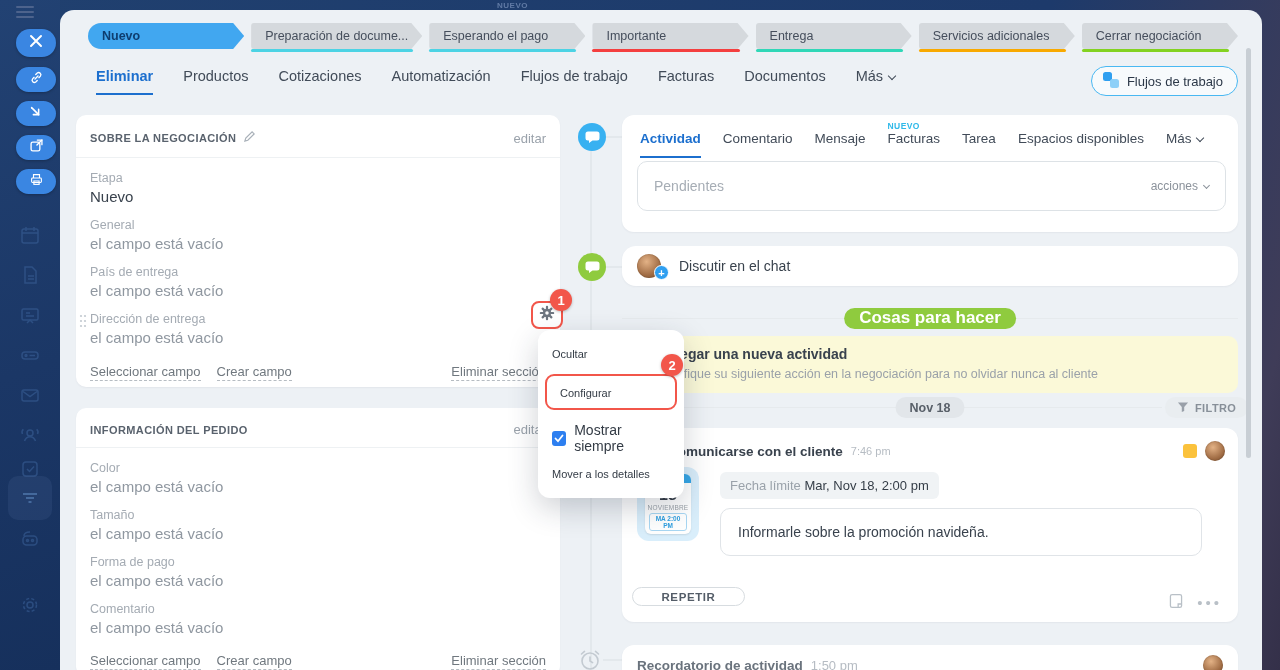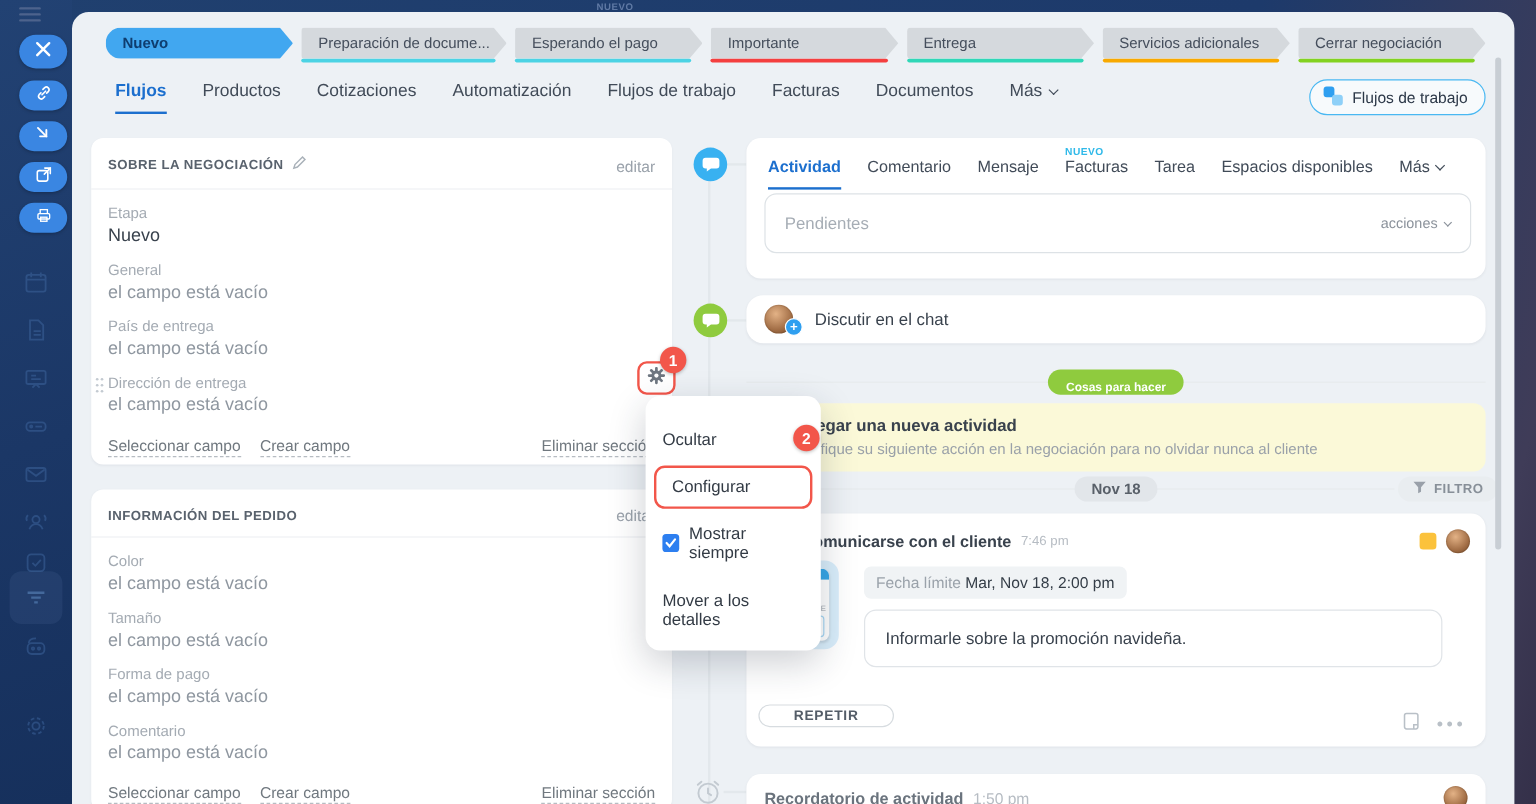--- a/index.html
+++ b/index.html
@@ -62,21 +62,21 @@
   .links-row{position:absolute;bottom:6px;left:0;right:0;display:flex;gap:16px;
     padding:0 14px;font-size:13px;color:#70787f;}
   .linkd{border-bottom:1px dashed #b6bcc2;padding-bottom:1px;cursor:pointer;white-space:nowrap;}
   .lspacer{flex:1;}
 
   
   .gear-box{position:absolute;left:471px;top:291px;width:32px;height:28px;border:2.5px solid #f2564a;
     border-radius:8px;background:#fff;display:flex;align-items:center;justify-content:center;z-index:40;}
   .menu{position:absolute;left:478px;top:320px;width:146px;background:#fff;border-radius:12px;
     box-shadow:0 10px 30px rgba(30,40,60,.22);padding:13px 0 13px;z-index:50;}
-  .menu-item{font-size:14px;color:#333b45;padding:5px 14px;cursor:pointer;margin-top:10px;}
+  .menu-item{font-size:11px;color:#333b45;padding:5px 14px;cursor:pointer;}
   .cfg-box{margin:9px 7px 2px;border:2.5px solid #f2564a;border-radius:9px;padding:7px 7px;}
   .menu-check{display:flex;align-items:center;gap:8px;padding:10px 14px 2px;cursor:pointer;}
   .cbox{width:15px;height:15px;border-radius:3px;display:flex;align-items:center;justify-content:center;}
   .menu-item.move{padding-top:12px;}
   .num-badge{position:absolute;width:22px;height:22px;border-radius:50%;color:#fff;font-weight:bold;
     font-size:13px;display:flex;align-items:center;justify-content:center;z-index:60;
     box-shadow:0 1px 3px rgba(0,0,0,.25);}
 
   
   .vline{position:absolute;left:530px;top:140px;width:2px;height:520px;background:#e3e8ec;}
@@ -96,21 +96,21 @@
   .actions{color:#8b929b;font-size:12px;}
 
   .chat-card{top:236px;height:40px;border-radius:14px;display:flex;align-items:center;padding:0 15px;}
   .avatar{border-radius:50%;background:radial-gradient(circle at 40% 32%,#e3b286 0%,#a06c44 62%,#6d4526 100%);
     box-shadow:inset 0 0 0 1px rgba(0,0,0,.08);}
   .plus-badge{width:15px;height:15px;border-radius:50%;background:#2f9ff0;color:#fff;font-size:11px;
     line-height:14px;text-align:center;margin:12px 0 0 -7px;border:1.5px solid #fff;font-weight:bold;}
 
   .todo-line{position:absolute;left:562px;top:308px;width:616px;height:1px;background:#e6eaed;}
   .todo-pill{position:absolute;left:870px;top:298px;transform:translateX(-50%);height:21px;padding:0 15px;
-    border-radius:12px;color:#fff;font-weight:bold;font-size:10px;display:flex;align-items:flex-end;}
+    border-radius:12px;color:#fff;font-weight:bold;font-size:17px;display:flex;align-items:flex-start;}
   .note-card{position:absolute;left:562px;top:326px;width:616px;height:57px;border-radius:10px;
     padding:10px 16px 0 34px;}
   .note-title{font-size:14px;font-weight:bold;color:#39424d;white-space:nowrap;}
   .note-sub{font-size:12.5px;color:#9aa1a9;margin-top:5px;white-space:nowrap;}
 
   .date-line{position:absolute;left:562px;top:397px;width:540px;height:1px;background:#e6eaed;}
   .date-pill{position:absolute;left:870px;top:387px;transform:translateX(-50%);height:21px;padding:0 14px;
     background:#e2e6ea;border-radius:12px;color:#596069;font-size:12.5px;font-weight:bold;
     display:flex;align-items:center;}
   .filter-btn{position:absolute;left:1105px;top:387px;height:21px;padding:0 12px;background:#e9edf0;
@@ -312,21 +312,21 @@
     </div>
     <div class="stage">
       <div class="stage-fill">
           <span>Cerrar negociación</span>
         </div>
       <div class="stage-bar" style="background: rgb(131, 210, 33);"></div>
     </div>
   </div>
 
   <div class="navrow">
-    <div class="ntab active">Flujos</div>
+    <div class="ntab active">Eliminar</div>
     <div class="ntab">Productos</div>
     <div class="ntab">Cotizaciones</div>
     <div class="ntab">Automatización</div>
     <div class="ntab">Flujos de trabajo</div>
     <div class="ntab">Facturas</div>
     <div class="ntab">Documentos</div>
     <div class="ntab"><span>Más</span><i class="chev"></i></div>
   </div>
   <div class="wf-btn">
     <span>

